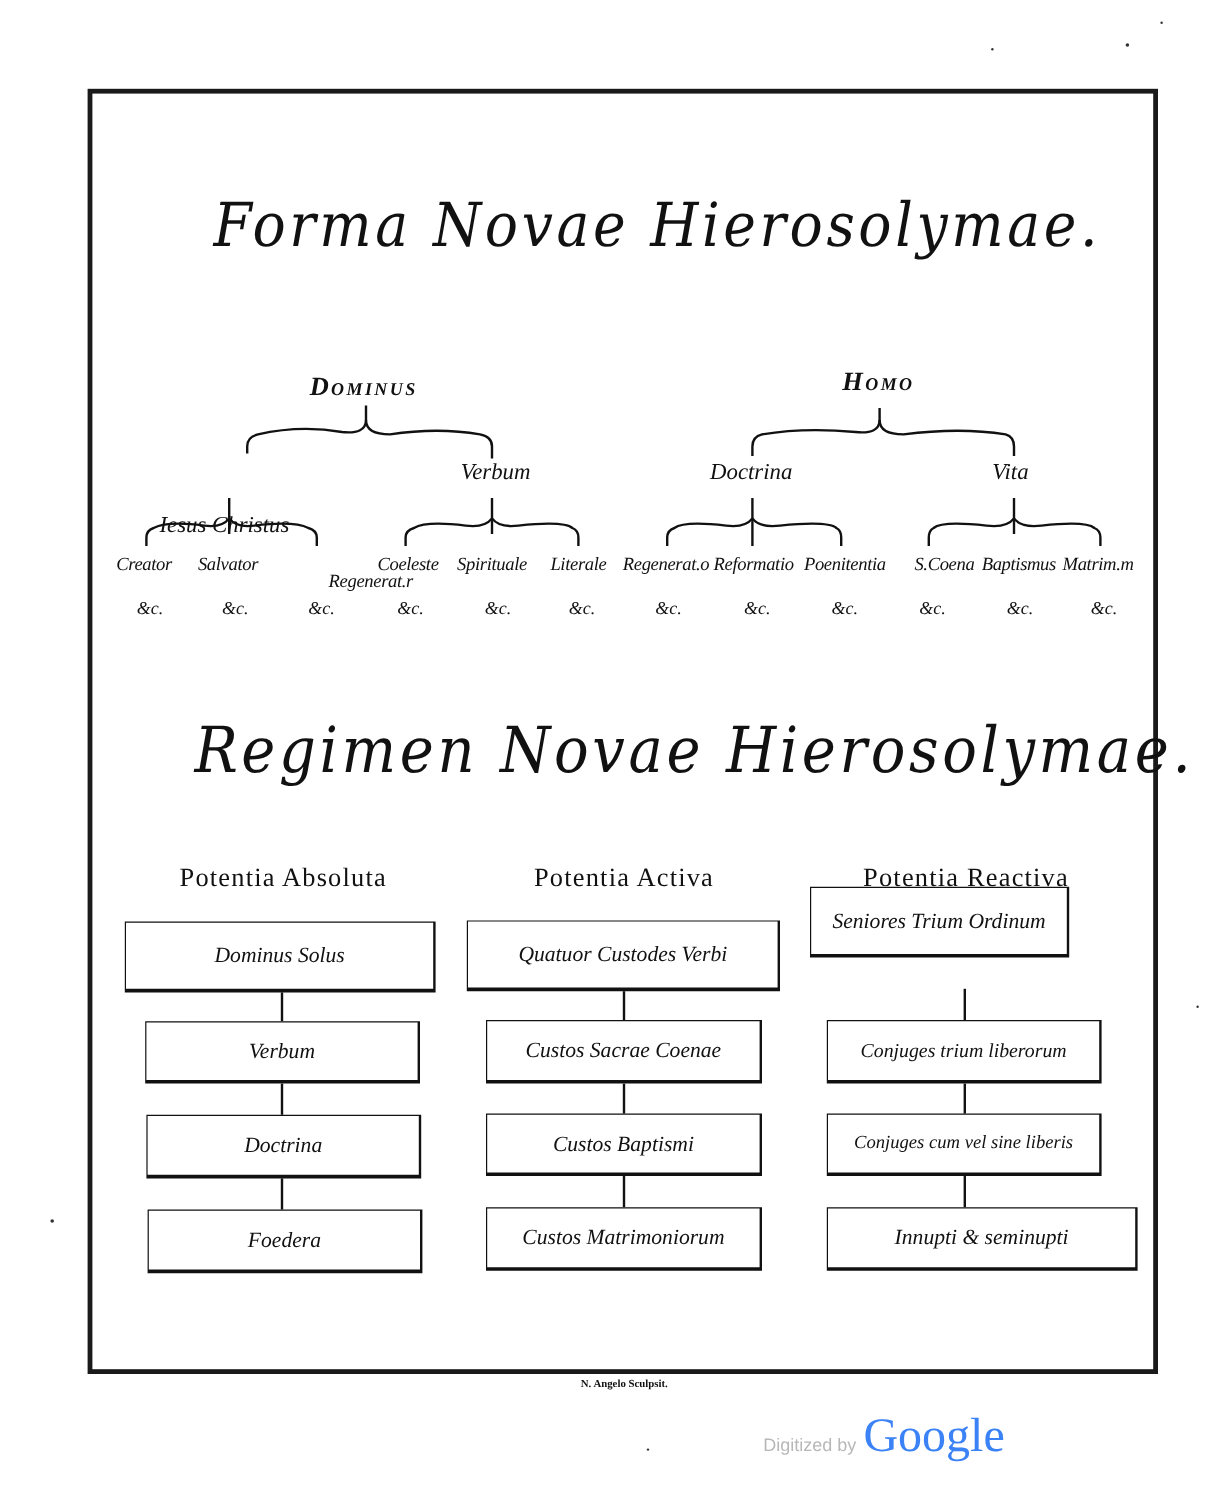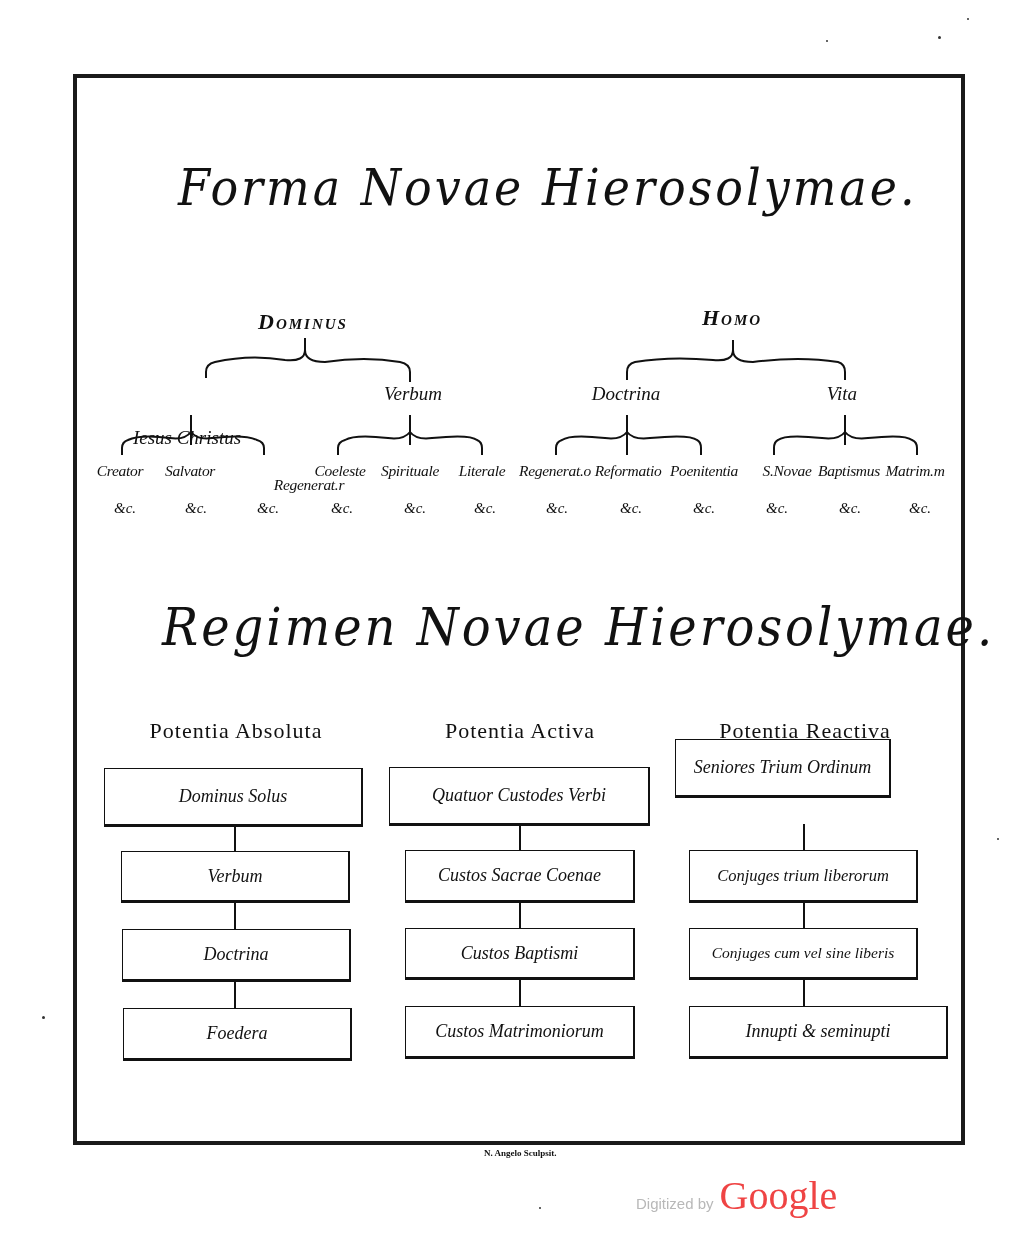--- a/index.html
+++ b/index.html
@@ -47,21 +47,21 @@
   }
   .vline { position: absolute; width: 1.5px; background: #111; }
   .engraver {
     position: absolute; left: 484px; top: 1148px; font-family: "Liberation Serif", serif;
     font-size: 9px; font-weight: bold;
   }
   .digitized {
     position: absolute; left: 636px; top: 1172px; display: flex; align-items: baseline; color: #b8b8b8;
   }
   .digitized .by { font-family: "Liberation Sans", sans-serif; font-size: 15px; margin-right: 6px; }
-  .digitized .brand { font-family: "Liberation Serif", serif; font-size: 40px; color: #ef4444; }
+  .digitized .brand { font-family: "Liberation Serif", serif; font-size: 40px; color: #3b82f6; }
   .speck { position: absolute; width: 3px; height: 3px; background: #333; border-radius: 50%; }
 </style>
 </head>
 <body>
 
 <div class="frame"></div>
 
 <div class="speck" style="left:938px;top:36px;"></div>
 <div class="speck" style="left:967px;top:18px;width:2px;height:2px;"></div>
 <div class="speck" style="left:826px;top:40px;width:2px;height:2px;"></div>
@@ -108,21 +108,21 @@
 
 <div class="leaf-label" style="left:120px;top:462px;">Creator</div>
 <div class="leaf-label" style="left:190px;top:462px;">Salvator</div>
 <div class="leaf-label" style="left:265px;top:476px;margin-left:44px;">Regenerat.r</div>
 <div class="leaf-label" style="left:340px;top:462px;">Coeleste</div>
 <div class="leaf-label" style="left:410px;top:462px;">Spirituale</div>
 <div class="leaf-label" style="left:482px;top:462px;">Literale</div>
 <div class="leaf-label" style="left:555px;top:462px;">Regenerat.o</div>
 <div class="leaf-label" style="left:628px;top:462px;">Reformatio</div>
 <div class="leaf-label" style="left:704px;top:462px;">Poenitentia</div>
-<div class="leaf-label" style="left:787px;top:462px;">S.Novae</div>
+<div class="leaf-label" style="left:787px;top:462px;">S.Coena</div>
 <div class="leaf-label" style="left:849px;top:462px;">Baptismus</div>
 <div class="leaf-label" style="left:915px;top:462px;">Matrim.m</div>
 
 <div class="etc" style="left:125px;top:500px;">&amp;c.</div>
 <div class="etc" style="left:196px;top:500px;">&amp;c.</div>
 <div class="etc" style="left:268px;top:500px;">&amp;c.</div>
 <div class="etc" style="left:342px;top:500px;">&amp;c.</div>
 <div class="etc" style="left:415px;top:500px;">&amp;c.</div>
 <div class="etc" style="left:485px;top:500px;">&amp;c.</div>
 <div class="etc" style="left:557px;top:500px;">&amp;c.</div>

